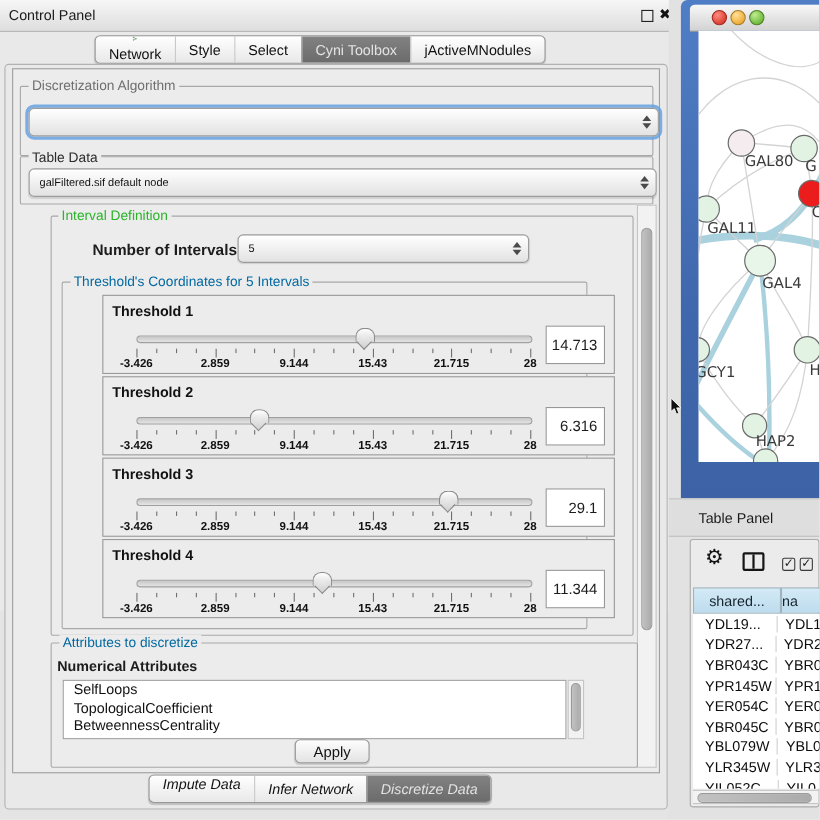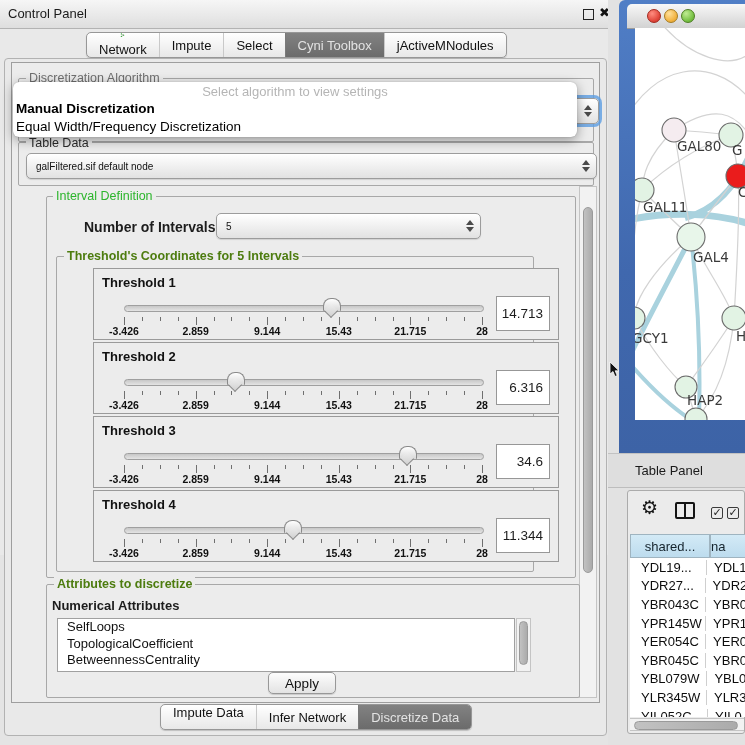--- a/index.html
+++ b/index.html
@@ -25,21 +25,21 @@
   .seg .tab.selected{background:linear-gradient(#828282,#6b6b6b);color:#e3e3e3;border-left-color:#7a7a7a;}
 
   .outer-box{position:absolute;left:4px;top:58px;width:601px;height:676px;border:1px solid #b2b2b2;
        border-radius:4px;background:#e9e9e9;}
   .content-box{position:absolute;left:11px;top:62px;width:587px;height:639px;border:1px solid #9e9e9e;background:#ececec;}
 
   .groupbox{position:absolute;border:1px solid #a8a8a8;border-radius:2px;}
   .group-title{position:absolute;font-size:12.5px;background:#ececec;padding:0 3px;white-space:nowrap;}
   .t-dim{color:#6f6f6f;}
   .t-green{color:#2cb52c;}
-  .t-blue{color:#4d7c0f;font-weight:bold;}
+  .t-blue{color:#0369a1;}
 
   .combo{position:absolute;border:1px solid #9c9c9c;border-radius:5px;
       background:linear-gradient(#ffffff,#ececec 65%,#e2e2e2);
       box-shadow:inset 0 1px 0 #fff,0 1px 1px rgba(0,0,0,.12);
       display:flex;align-items:center;font-size:10px;padding-left:9px;color:#111;}
   .combo-arrows{position:absolute;right:6px;top:50%;transform:translateY(-50%);width:8px;height:12px;}
   .arr-up{width:0;height:0;border-left:4px solid transparent;border-right:4px solid transparent;
       border-bottom:5px solid #4a4a4a;margin-bottom:2px;}
   .arr-dn{width:0;height:0;border-left:4px solid transparent;border-right:4px solid transparent;
       border-top:5px solid #4a4a4a;}
@@ -132,21 +132,21 @@
         <svg width="13" height="13" viewBox="0 0 13 13">
           <line x1="3" y1="3" x2="10" y2="7" stroke="#5a5a5a" stroke-width="1.2"></line>
           <line x1="3" y1="11" x2="10" y2="7" stroke="#5a5a5a" stroke-width="1.2"></line>
           <circle cx="3" cy="3" r="2.2" fill="#3fae3f"></circle>
           <circle cx="3" cy="11" r="2.2" fill="#3fae3f"></circle>
           <circle cx="10" cy="7" r="2.2" fill="#3fae3f"></circle>
         </svg>
         <span>Network</span>
       </div>
       <div class="tab">
-          <span>Impute</span>
+          <span>Style</span>
         </div>
       <div class="tab">
           <span>Select</span>
         </div>
       <div class="tab selected">
           <span>Cyni Toolbox</span>
         </div>
       <div class="tab">
           <span>jActiveMNodules</span>
         </div>
@@ -157,25 +157,20 @@
 
     <div class="groupbox" style="left:18px;top:78px;width:574px;height:62px;"></div>
     <div class="group-title t-dim" style="left:26px;top:71px;">Discretization Algorithm</div>
     <div class="combo focus-ring" style="left:26px;top:98px;width:562px;height:24px;">
       <div class="combo-arrows">
           <div class="arr-up"></div>
           <div class="arr-dn"></div>
         </div>
     </div>
 
-    <div class="popup">
-      <div class="popup-header">Select algorithm to view settings</div>
-      <div class="popup-opt bold">Manual Discretization</div>
-      <div class="popup-opt">Equal Width/Frequency Discretization</div>
-    </div>
 
     <div class="groupbox" style="left:18px;top:142px;width:574px;height:42px;"></div>
     <div class="group-title" style="left:26px;top:136px;color:#2b2b2b;">Table Data</div>
     <div class="combo" style="left:26px;top:153px;width:560px;height:24px;">
       <span>galFiltered.sif default node</span>
       <div class="combo-arrows">
           <div class="arr-up"></div>
           <div class="arr-dn"></div>
         </div>
     </div>
@@ -289,21 +284,21 @@
           <div class="tick minor" style="left: 352.2px;"></div>
           <div class="tick minor" style="left: 370.1px;"></div>
           <div class="tick major" style="left: 388px;"></div>
           <div class="tick-label" style="left: 30px;">-3.426</div>
           <div class="tick-label" style="left: 101.6px;">2.859</div>
           <div class="tick-label" style="left: 173.2px;">9.144</div>
           <div class="tick-label" style="left: 244.8px;">15.43</div>
           <div class="tick-label" style="left: 316.4px;">21.715</div>
           <div class="tick-label" style="left: 388px;">28</div>
           <div class="sl-thumb" style="left: 304.814px;"></div>
-          <div class="value-box">34.6</div>
+          <div class="value-box">29.1</div>
         </div>
         <div class="threshold-panel">
           <div class="th-label">Threshold 4</div>
           <div class="sl-track" style="left: 30px; width: 358px;"></div>
           <div class="tick major" style="left: 30px;"></div>
           <div class="tick minor" style="left: 47.9px;"></div>
           <div class="tick minor" style="left: 65.8px;"></div>
           <div class="tick minor" style="left: 83.7px;"></div>
           <div class="tick major" style="left: 101.6px;"></div>
           <div class="tick minor" style="left: 119.5px;"></div>
@@ -340,21 +335,21 @@
         <div class="list-item">SelfLoops</div>
         <div class="list-item">TopologicalCoefficient</div>
         <div class="list-item">BetweennessCentrality</div>
       </div>
     <div class="scroll-track" style="left:516px;top:618px;width:15px;height:54px;">
       <div class="scroll-thumb" style="left:2px;top:2px;width:9px;height:44px;"></div>
     </div>
 
     <button class="btn" style="left:268px;top:672px;width:68px;height:22px;">Apply</button>
 
-    <div class="seg abs" style="left:160px;top:704px;">
+    <div class="seg abs" style="left:135px;top:704px;font-style:italic;">
       <div class="tab">
           <span>Impute Data</span>
         </div>
       <div class="tab">
           <span>Infer Network</span>
         </div>
       <div class="tab selected">
           <span>Discretize Data</span>
         </div>
     </div>

